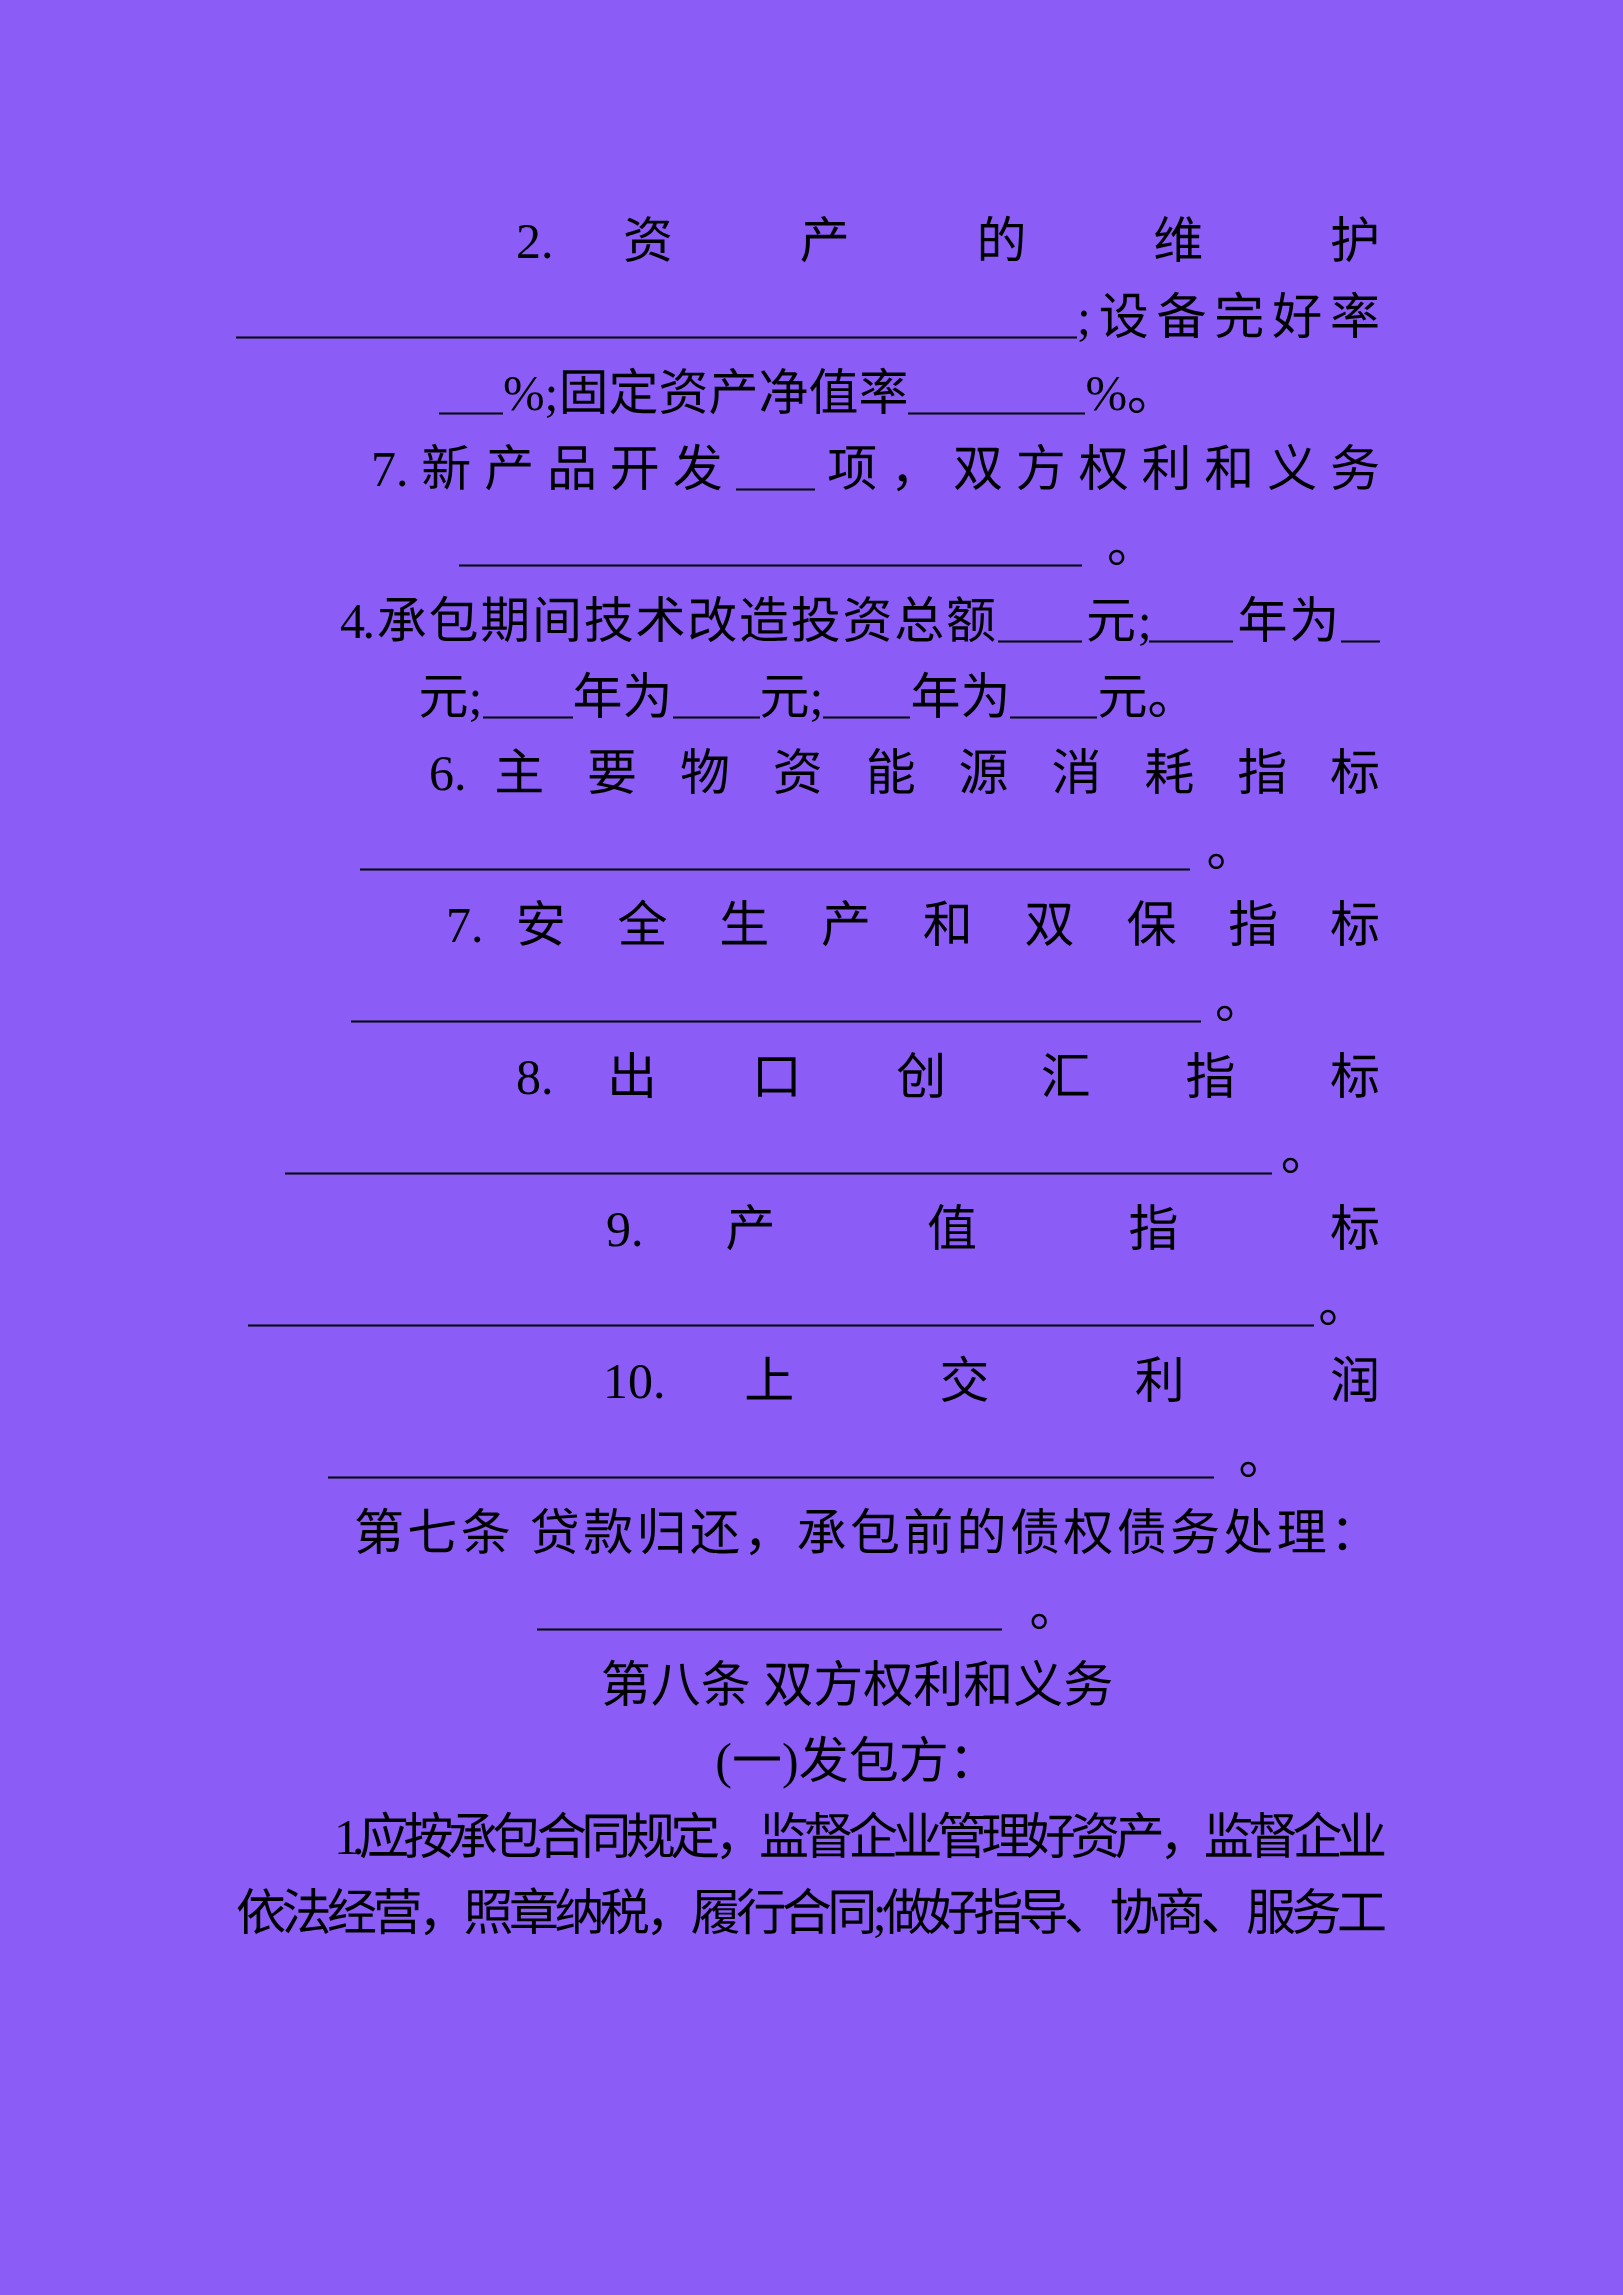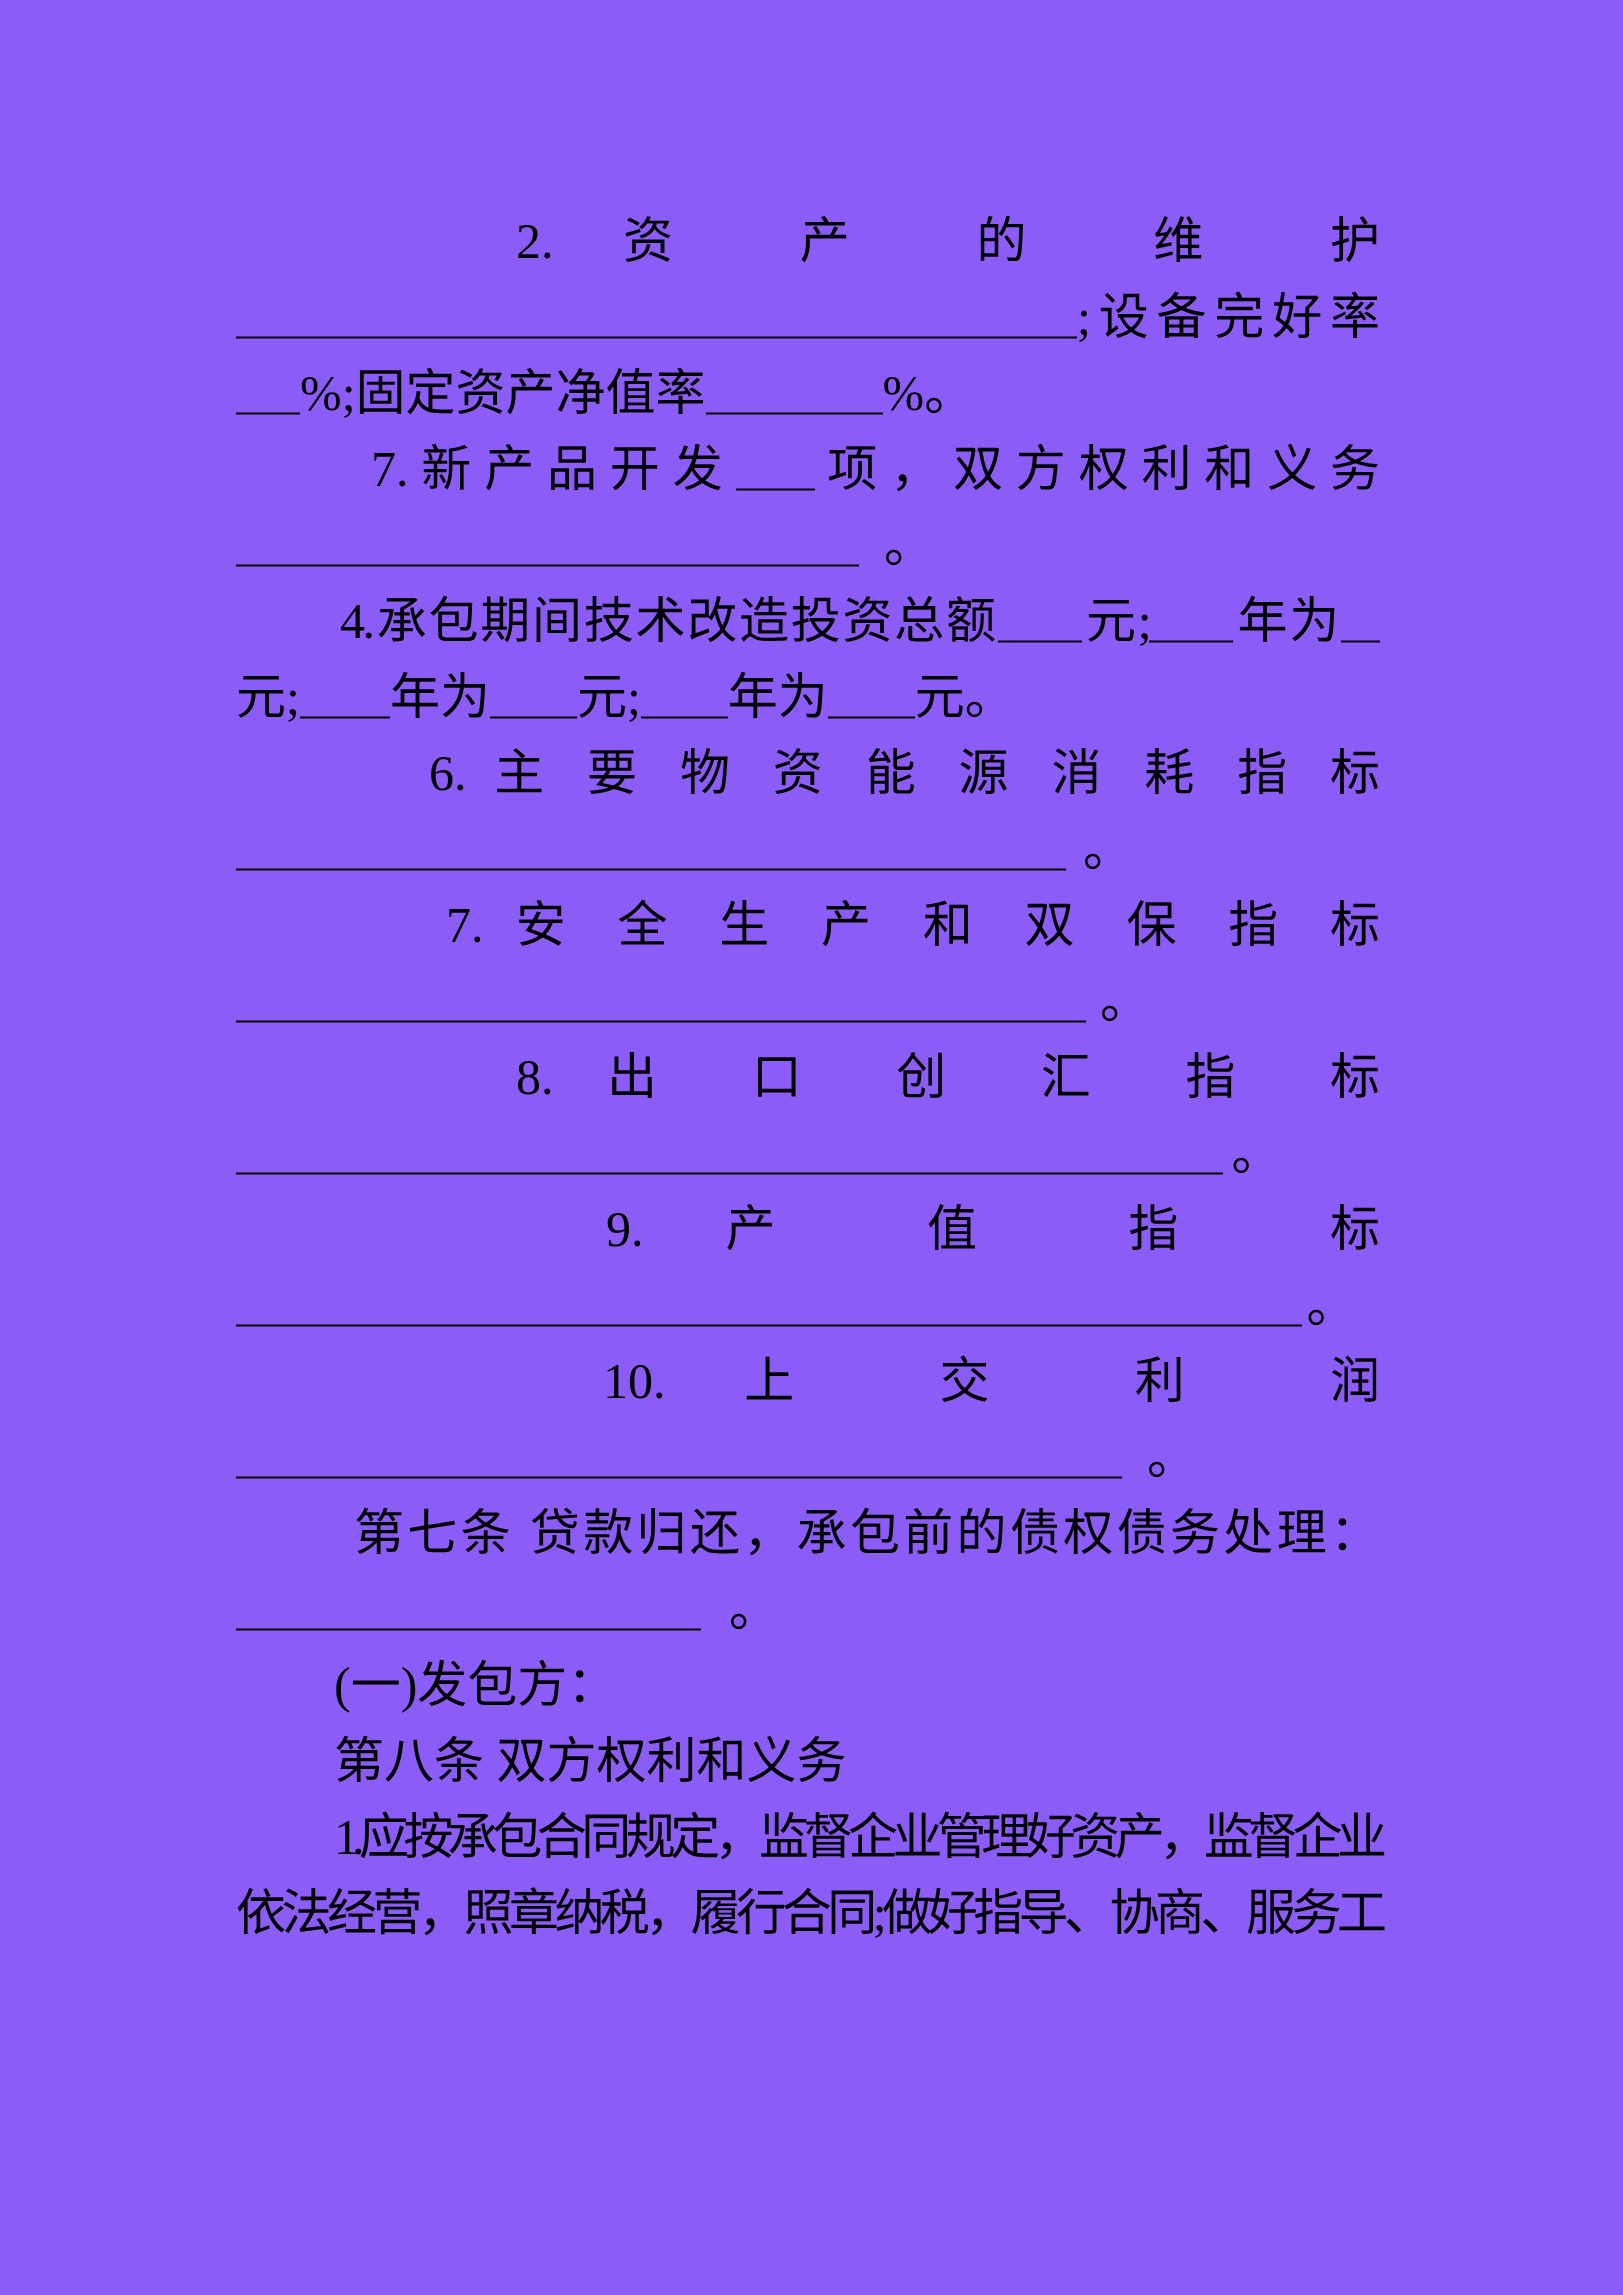--- a/index.html
+++ b/index.html
@@ -31,21 +31,21 @@
     height: 76px;
     line-height: 76px;
     overflow: visible;
   }
   .line.justify {
     text-align: justify;
     text-align-last: justify;
     text-justify: inter-character;
   }
   .line.left {
-    text-align: left;
+    text-align: center;
   }
   .t1 { letter-spacing: -0.05em; }
   .t2 { letter-spacing: -0.14em; }
   .run { white-space: pre-wrap; }
   .blank {
     display: inline-block;
     height: 6.7px;
     border-bottom: 2.2px solid #000000;
     transform: translateY(4.5px);
   }
@@ -71,19 +71,19 @@
       <div class="line justify" style="padding-left: 210px;"><span class="run">7. 安 全 生 产 和 双 保 指 标</span></div>
       <div class="line left"><span class="blank" style="width: 850px; border-bottom-color: rgb(0, 0, 0);"></span><span class="spacer" style="width: 14px;"></span><span class="run">。</span></div>
       <div class="line justify" style="padding-left: 280px;"><span class="run">8. 出 口 创 汇 指 标</span></div>
       <div class="line left"><span class="blank" style="width: 987px; border-bottom-color: rgb(0, 0, 0);"></span><span class="spacer" style="width: 8.4px;"></span><span class="run">。</span></div>
       <div class="line justify" style="padding-left: 370px;"><span class="run">9. 产 值 指 标</span></div>
       <div class="line left"><span class="blank" style="width: 1066px; border-bottom-color: rgb(0, 0, 0);"></span><span class="spacer" style="width: 4.5px;"></span><span class="run">。</span></div>
       <div class="line justify" style="padding-left: 367px;"><span class="run">10. 上 交 利 润</span></div>
       <div class="line left"><span class="blank" style="width: 886px; border-bottom-color: rgb(0, 0, 0);"></span><span class="spacer" style="width: 25px;"></span><span class="run">。</span></div>
       <div class="line justify" style="padding-left: 118px;"><span class="run">第七条 贷款归还，承包前的债权债务处理：</span></div>
       <div class="line left"><span class="blank" style="width: 465px; border-bottom-color: rgb(0, 0, 0);"></span><span class="spacer" style="width: 28px;"></span><span class="run">。</span></div>
+      <div class="line left" style="padding-left: 98px;"><span class="run">第八条 双方权利和义务</span></div>
       <div class="line left" style="padding-left: 98px;"><span class="run">(一)发包方：</span></div>
-      <div class="line left" style="padding-left: 98px;"><span class="run">第八条 双方权利和义务</span></div>
       <div class="line justify t2" style="padding-left: 98px;"><span class="run">1.应按承包合同规定，监督企业管理好资产，监督企业</span></div>
       <div class="line justify t2"><span class="run">依法经营，照章纳税，履行合同;做好指导、协商、服务工</span></div>
     </div>
 </main>
 
 
 </body></html>

